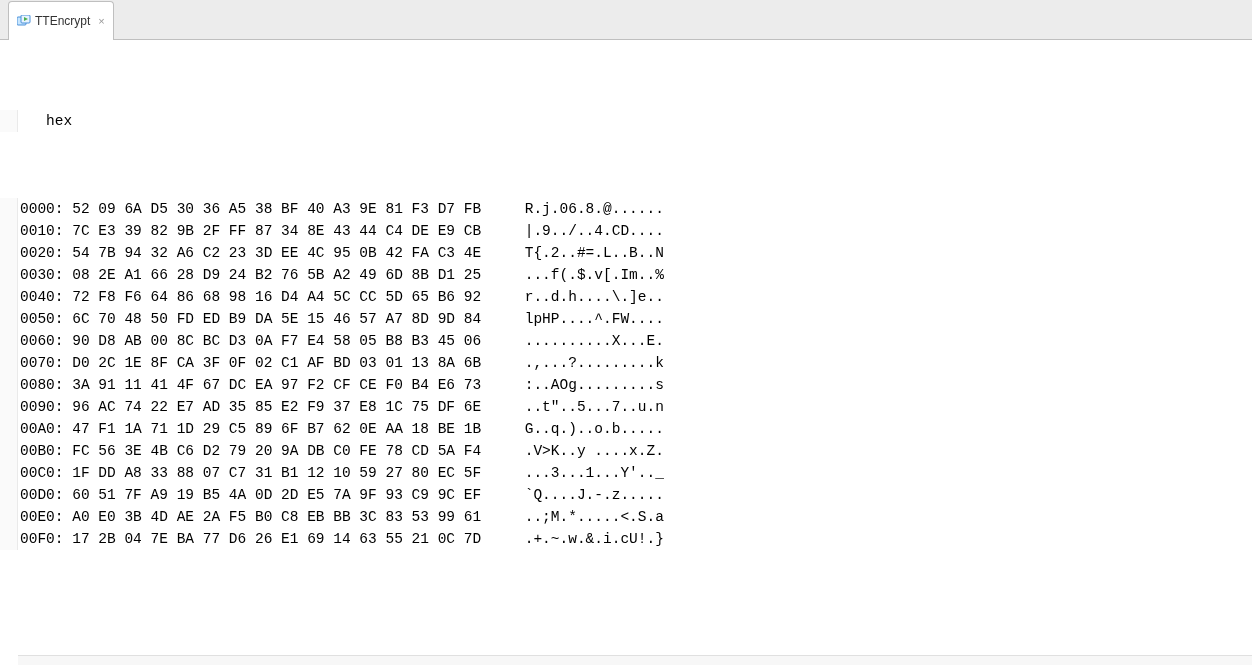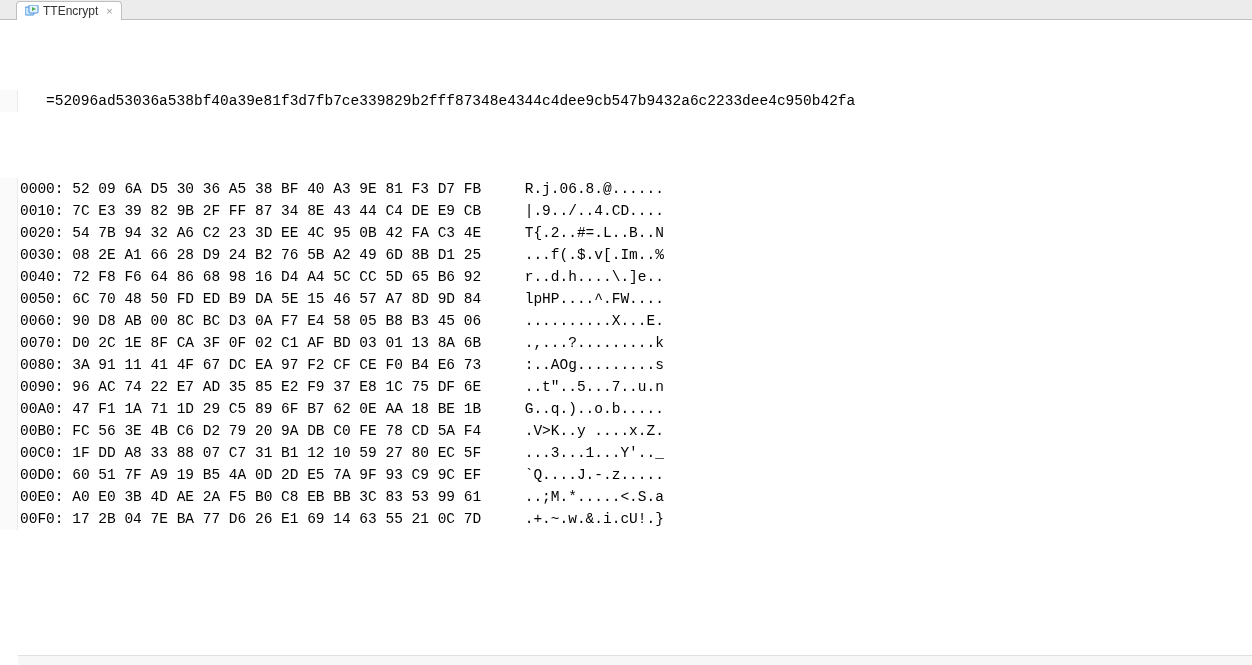--- a/index.html
+++ b/index.html
@@ -7,26 +7,26 @@
     font-family: Menlo, Monaco, "Courier New", monospace;
     font-size: 14px;
     background: #fff;
     color: #000;
     width: 1252px;
     height: 665px;
     overflow: hidden;
     position: relative;
   }
   .tab-bar {
-    height: 20px;
+    height: 40px;
     background: #ececec;
     border-bottom: 1px solid #bfbfbf;
     display: flex;
     align-items: stretch;
-    padding-left: 16px;
+    padding-left: 8px;
     font-family: -apple-system, "Helvetica Neue", Arial, sans-serif;
     font-size: 12px;
   }
   .tab {
     display: flex;
     align-items: center;
     padding: 0 8px;
     background: #fff;
     border: 1px solid #bfbfbf;
     border-bottom: none;
@@ -92,21 +92,21 @@
         <polygon points="7,2 11,4 7,6" fill="#4CAF50"></polygon>
       </svg>
     </span>
     <span>TTEncrypt</span>
     <span class="tab-close">×</span>
   </div>
 </div>
 
 <div class="console">
 
-  <div class="console-row"><div class="gutter"></div><div class="line indent1">=52096ad53036a538bf40a39e81f3d7fb7ce339829b2fff87348e4344c4dee9cb547b9432a6c2233dee4c950b42fa</div></div>
+  <div class="console-row"><div class="gutter"></div><div class="line indent1">hex</div></div>
 
   <div id="dump-container"><div class="console-row"><div class="gutter"></div><div class="line">0000: 52 09 6A D5 30 36 A5 38 BF 40 A3 9E 81 F3 D7 FB     R.j.06.8.@......</div></div><div class="console-row"><div class="gutter"></div><div class="line">0010: 7C E3 39 82 9B 2F FF 87 34 8E 43 44 C4 DE E9 CB     |.9../..4.CD....</div></div><div class="console-row"><div class="gutter"></div><div class="line">0020: 54 7B 94 32 A6 C2 23 3D EE 4C 95 0B 42 FA C3 4E     T{.2..#=.L..B..N</div></div><div class="console-row"><div class="gutter"></div><div class="line">0030: 08 2E A1 66 28 D9 24 B2 76 5B A2 49 6D 8B D1 25     ...f(.$.v[.Im..%</div></div><div class="console-row"><div class="gutter"></div><div class="line">0040: 72 F8 F6 64 86 68 98 16 D4 A4 5C CC 5D 65 B6 92     r..d.h....\.]e..</div></div><div class="console-row"><div class="gutter"></div><div class="line">0050: 6C 70 48 50 FD ED B9 DA 5E 15 46 57 A7 8D 9D 84     lpHP....^.FW....</div></div><div class="console-row"><div class="gutter"></div><div class="line">0060: 90 D8 AB 00 8C BC D3 0A F7 E4 58 05 B8 B3 45 06     ..........X...E.</div></div><div class="console-row"><div class="gutter"></div><div class="line">0070: D0 2C 1E 8F CA 3F 0F 02 C1 AF BD 03 01 13 8A 6B     .,...?.........k</div></div><div class="console-row"><div class="gutter"></div><div class="line">0080: 3A 91 11 41 4F 67 DC EA 97 F2 CF CE F0 B4 E6 73     :..AOg.........s</div></div><div class="console-row"><div class="gutter"></div><div class="line">0090: 96 AC 74 22 E7 AD 35 85 E2 F9 37 E8 1C 75 DF 6E     ..t"..5...7..u.n</div></div><div class="console-row"><div class="gutter"></div><div class="line">00A0: 47 F1 1A 71 1D 29 C5 89 6F B7 62 0E AA 18 BE 1B     G..q.)..o.b.....</div></div><div class="console-row"><div class="gutter"></div><div class="line">00B0: FC 56 3E 4B C6 D2 79 20 9A DB C0 FE 78 CD 5A F4     .V&gt;K..y ....x.Z.</div></div><div class="console-row"><div class="gutter"></div><div class="line">00C0: 1F DD A8 33 88 07 C7 31 B1 12 10 59 27 80 EC 5F     ...3...1...Y'.._</div></div><div class="console-row"><div class="gutter"></div><div class="line">00D0: 60 51 7F A9 19 B5 4A 0D 2D E5 7A 9F 93 C9 9C EF     `Q....J.-.z.....</div></div><div class="console-row"><div class="gutter"></div><div class="line">00E0: A0 E0 3B 4D AE 2A F5 B0 C8 EB BB 3C 83 53 99 61     ..;M.*.....&lt;.S.a</div></div><div class="console-row"><div class="gutter"></div><div class="line">00F0: 17 2B 04 7E BA 77 D6 26 E1 69 14 63 55 21 0C 7D     .+.~.w.&amp;.i.cU!.}</div></div></div>
 
   
 
   
   
   
 
 </div>

